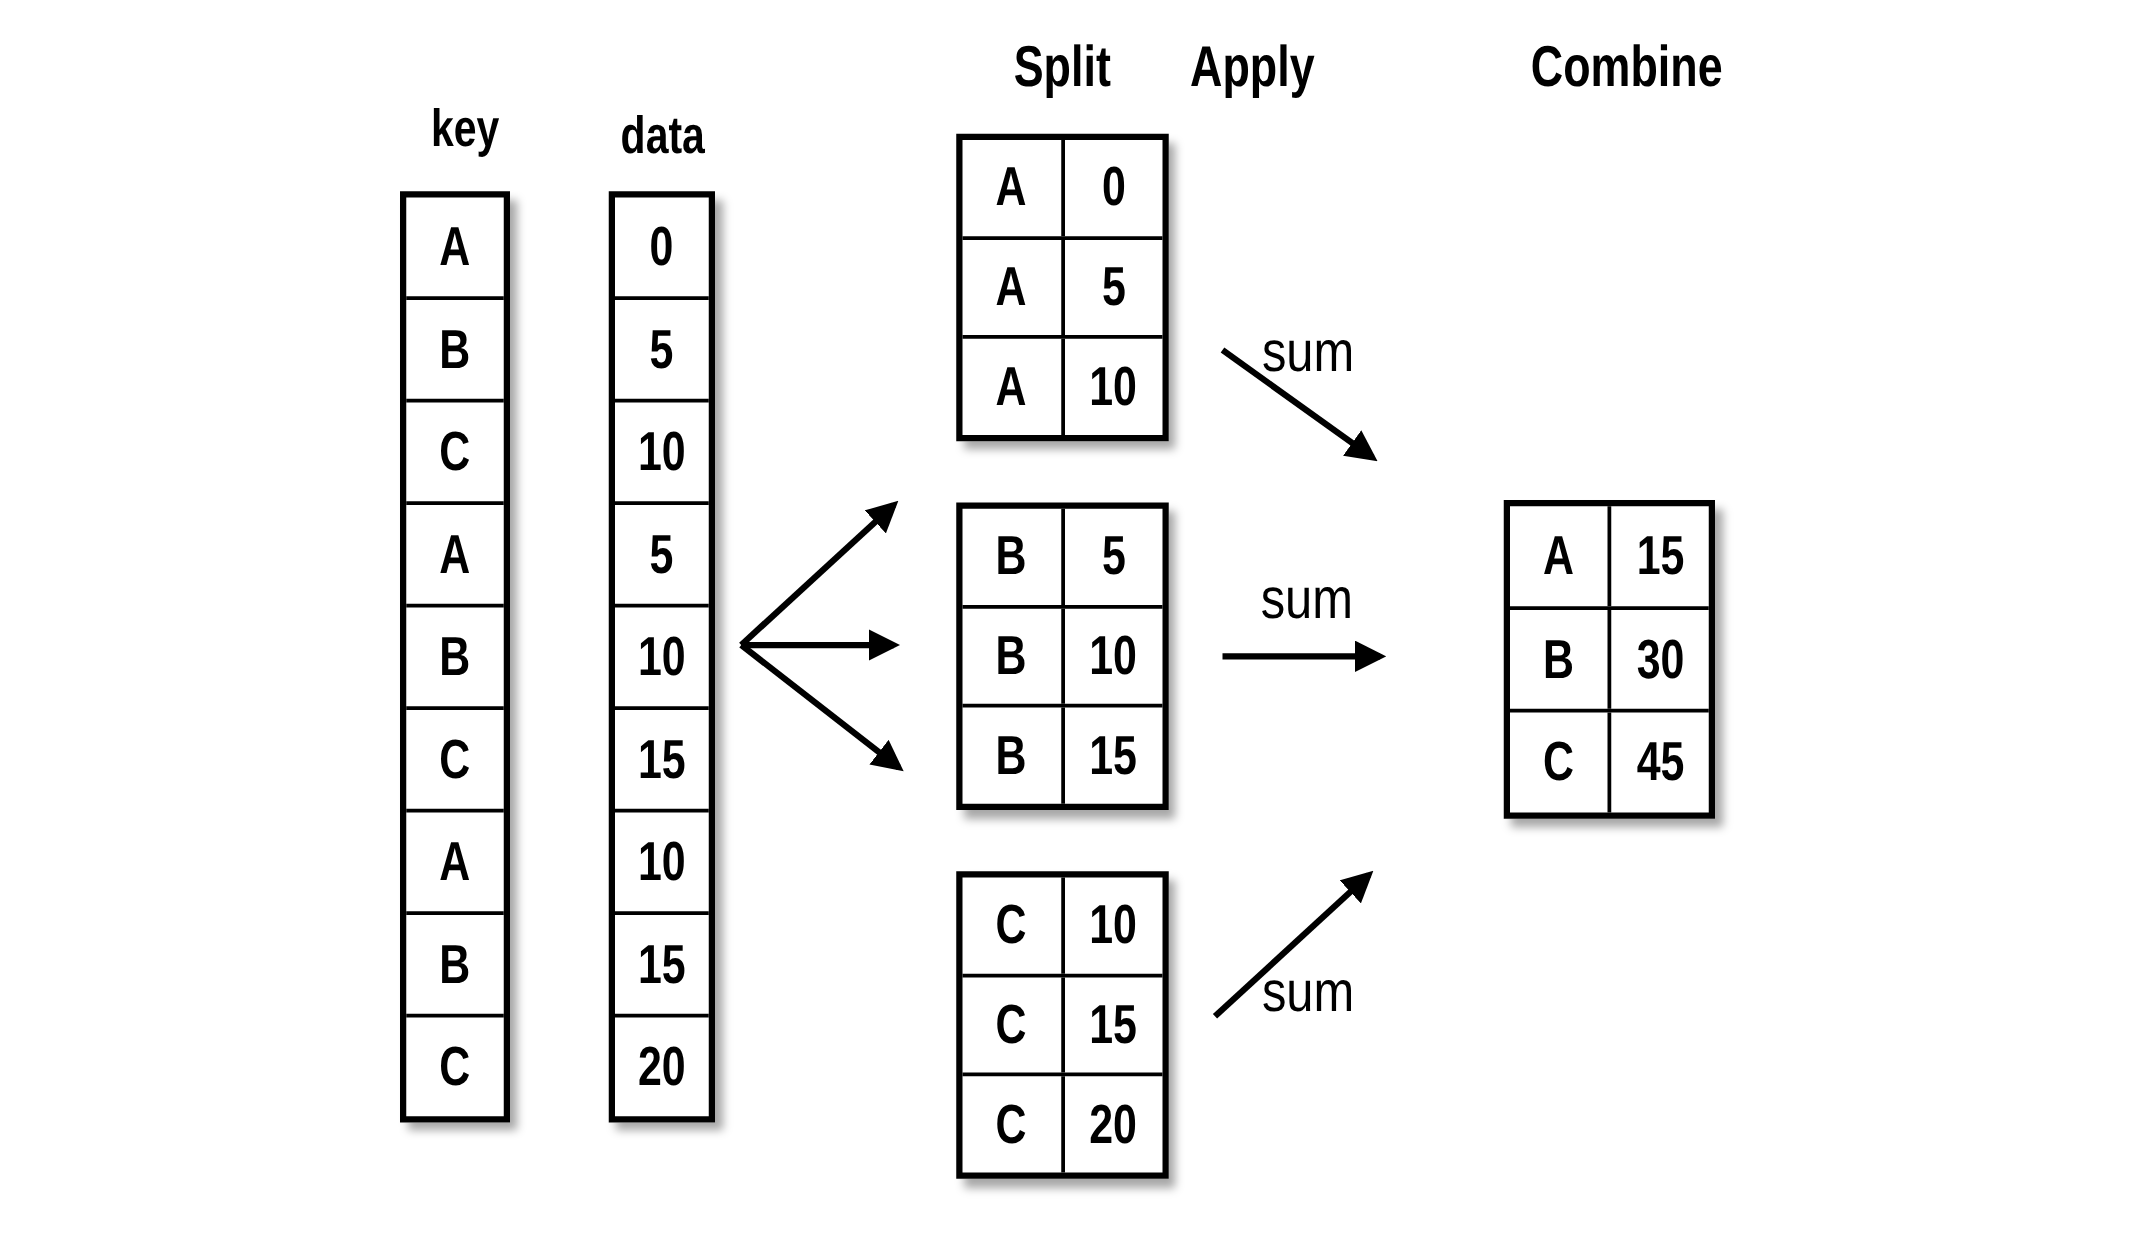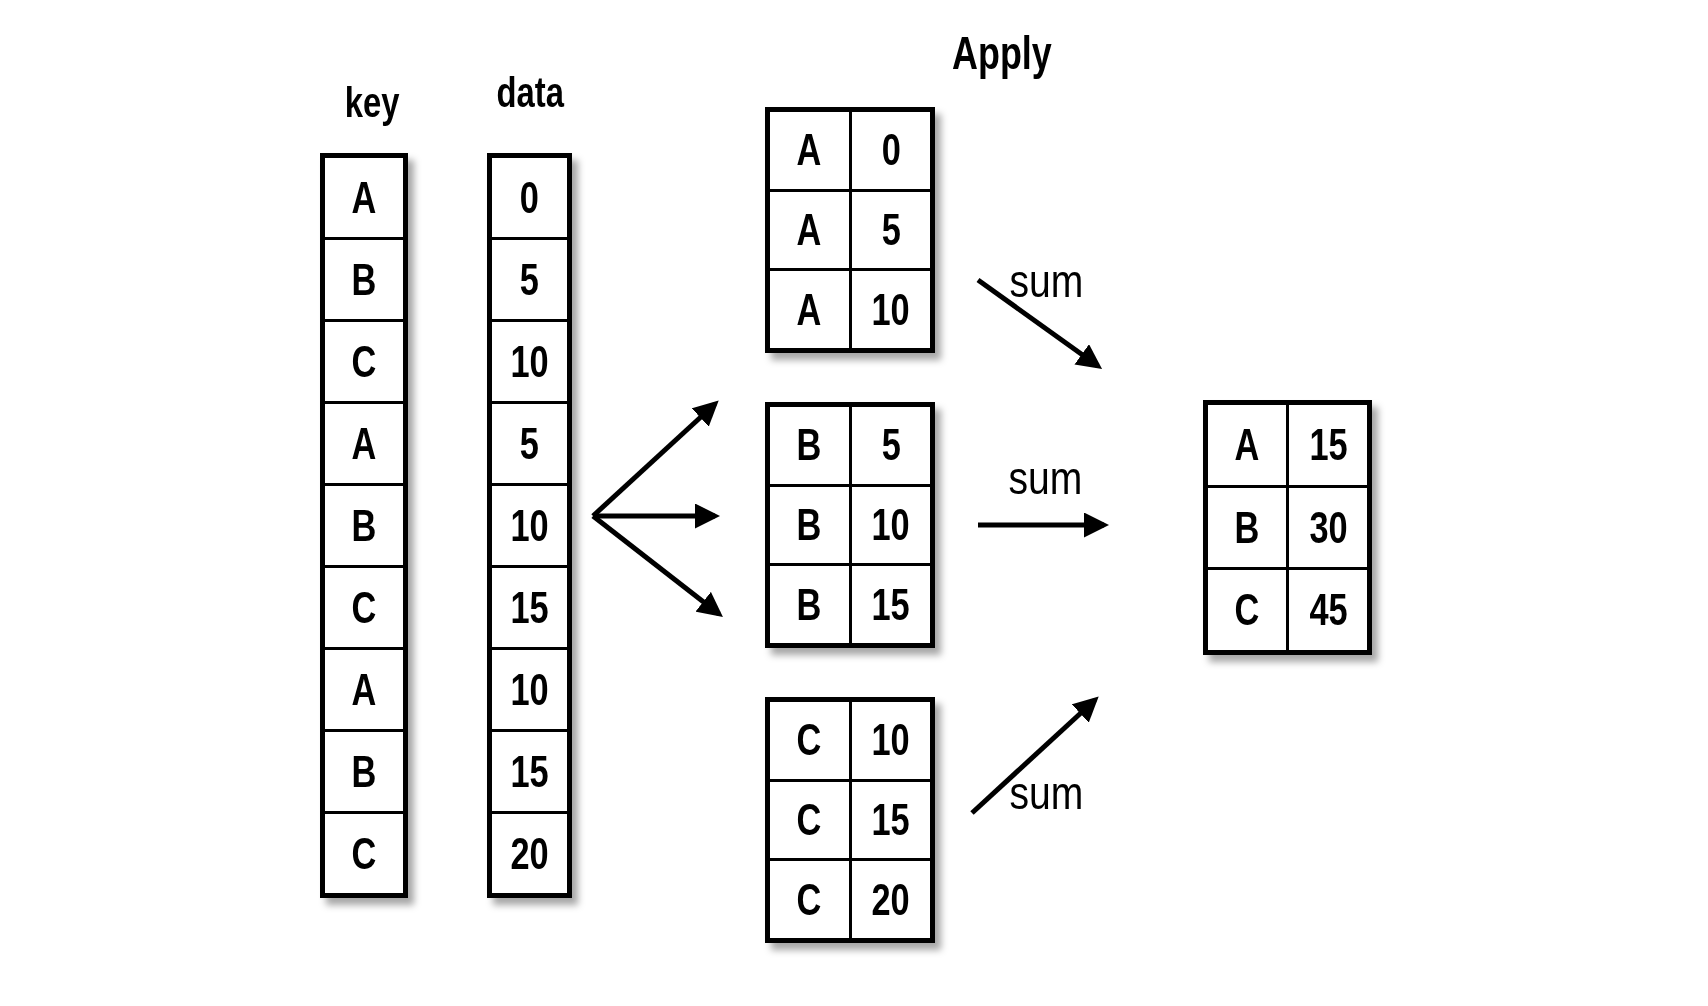--- a/index.html
+++ b/index.html
@@ -39,22 +39,24 @@
     white-space:nowrap;
   }
   .arrows { position:absolute; left:0; top:0; pointer-events:none; }
 </style>
 </head>
 <body>
 
 <div class="stage">
 
   <div class="hdr hdr-small" style="left:328px; top:82px; width:88px;"><span class="cond">key</span></div>
-  <div class="hdr hdr-small" style="left:487px; top:72px; width:85px;"><span class="cond">data</span></div>
+  <div class="hdr hdr-small" style="left:487px; top:87px; width:85px;"><span class="cond">data</span></div>
+  <div class="hdr" style="left:765px; top:30px; width:170px;"><span class="cond">Split</span></div>
   <div class="hdr" style="left:902px; top:30px; width:200px;"><span class="cond">Apply</span></div>
+  <div class="hdr" style="left:1203px; top:30px; width:169px;"><span class="cond">Combine</span></div>
 
   <div class="dtable" style="left:320px; top:153px; width:88px; height:745px;">
     <div class="trow">
         <div class="tcell">
           <span class="cond">A</span>
         </div>
       </div>
     <div class="trow">
         <div class="tcell">
           <span class="cond">B</span>

